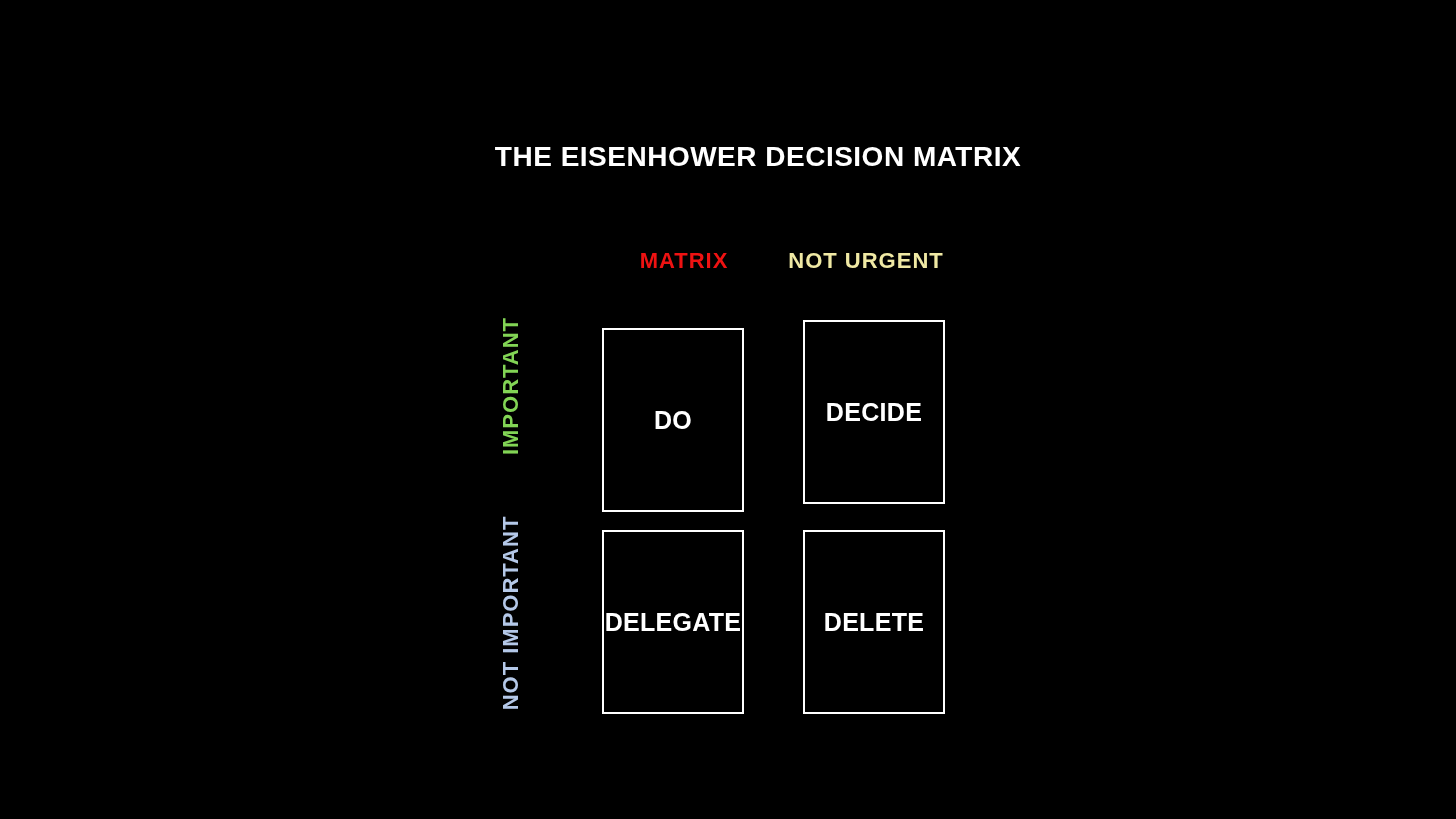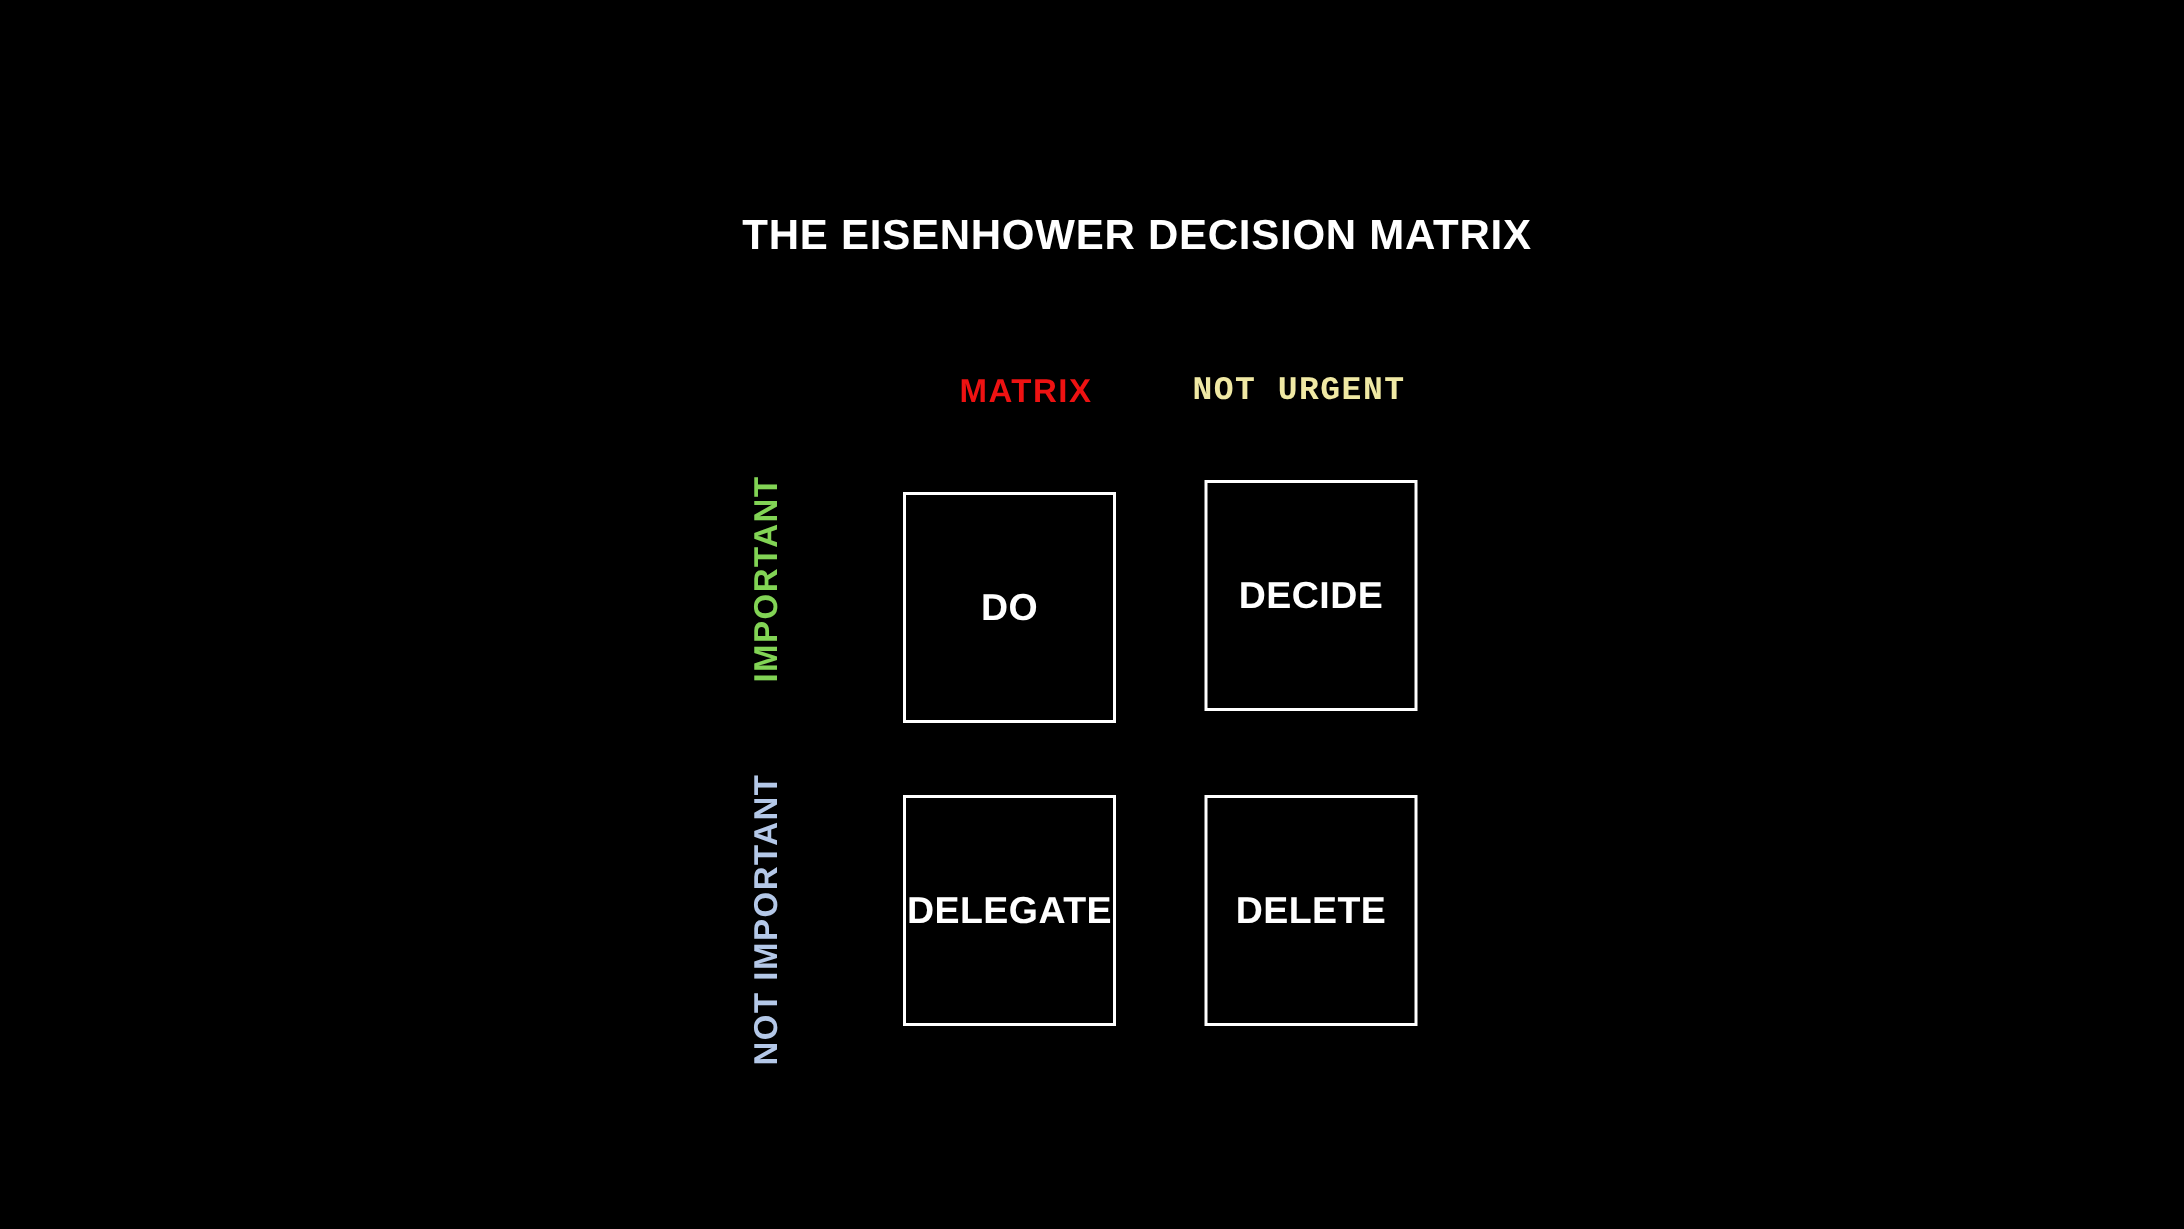--- a/index.html
+++ b/index.html
@@ -37,37 +37,37 @@
   .col-header {
     position: absolute;
     top: 248px;
     transform: translateX(-50%);
     font-size: 22px;
     font-weight: 700;
     letter-spacing: 1px;
     white-space: nowrap;
   }
   .col-header.urgent { left: 684px; color: var(--urgent); }
-  .col-header.not-urgent { left: 866px; color: var(--not-urgent); font-family: Liberation Mono, monospace; }
+  .col-header.not-urgent { left: 866px; color: var(--not-urgent); }
   .row-header {
     position: absolute;
     left: 511px;
     transform: translate(-50%, -50%) rotate(-90deg);
     transform-origin: center center;
     font-size: 22px;
     font-weight: 700;
     letter-spacing: 1px;
     white-space: nowrap;
   }
   .row-header.important { top: 386px; color: var(--important); }
   .row-header.not-important { top: 613px; color: var(--not-important); }
   .quad-box {
     position: absolute;
     width: 142px;
-    height: 154px;
+    height: 184px;
     border: 2px solid var(--box-border);
     display: flex;
     align-items: center;
     justify-content: center;
   }
   .quad-box .quad-label {
     color: var(--box-text);
     font-size: 25px;
     font-weight: 700;
     letter-spacing: 0.3px;

